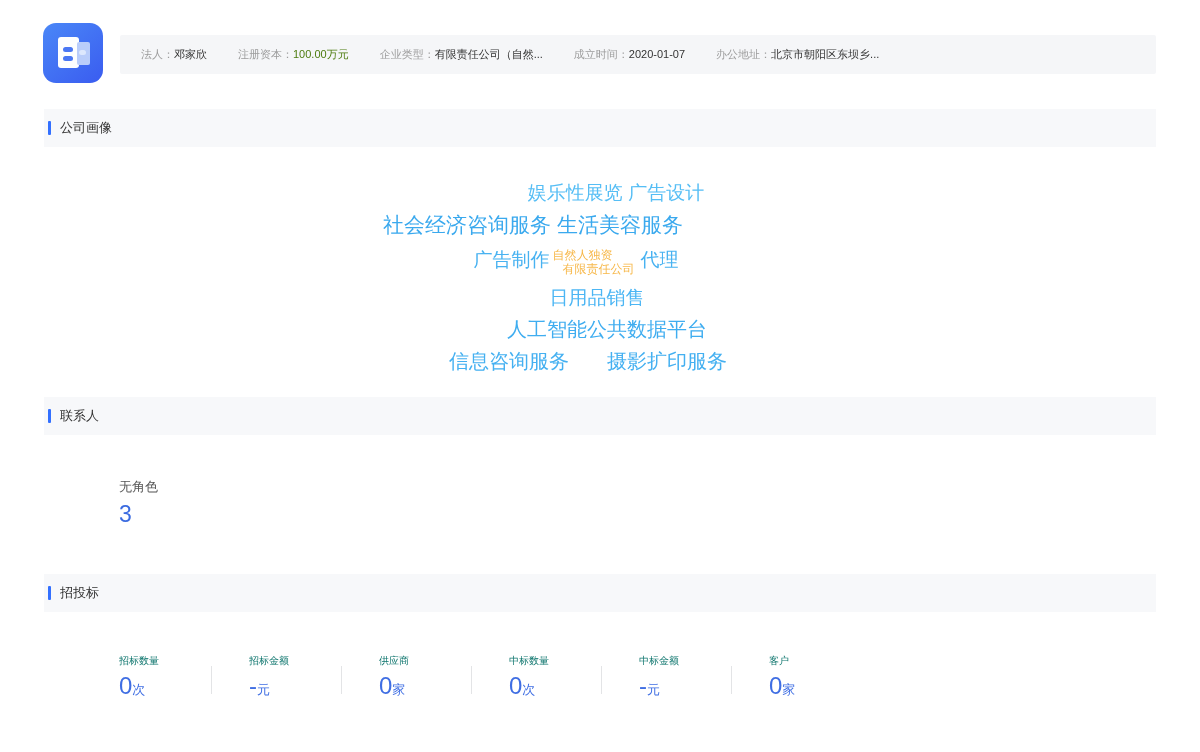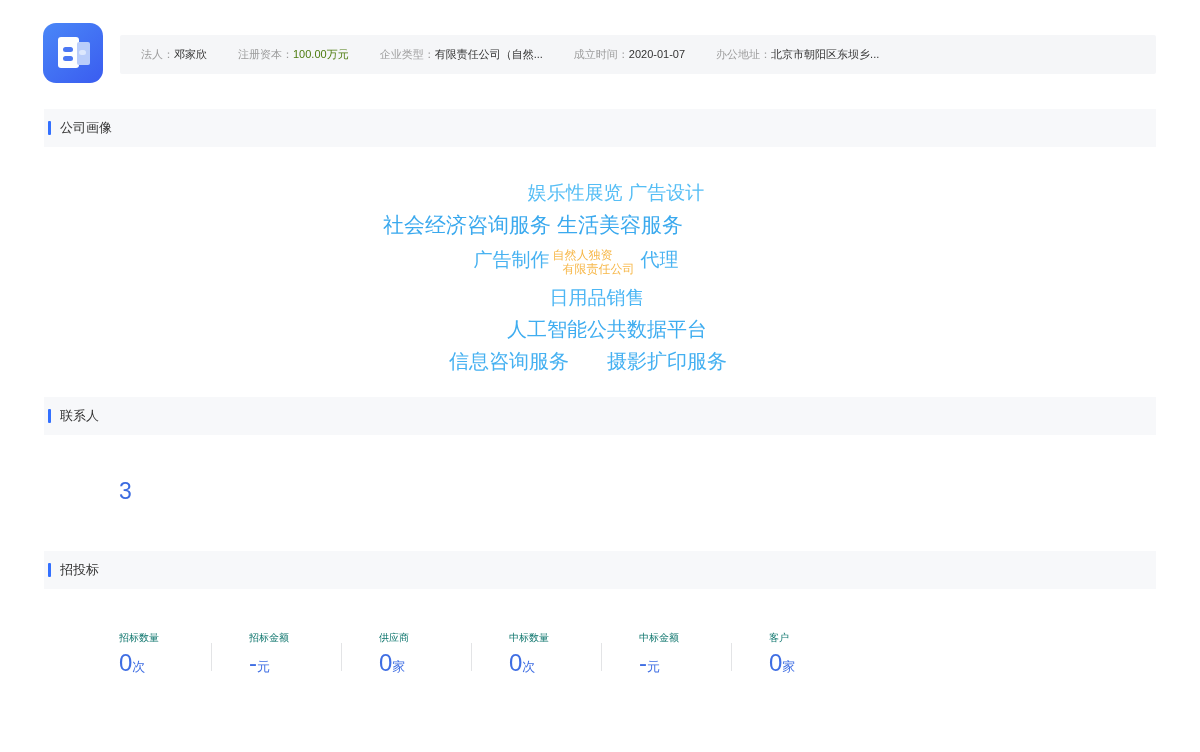--- a/index.html
+++ b/index.html
@@ -119,20 +119,21 @@
     </div>
   </div>
 </section>
 
 <section class="section m-contacts">
   <div class="sec-head">
     <span class="sec-bar"></span>
     <span class="sec-title">联系人</span>
   </div>
   <div class="contact-stat">
+    <div class="c-label">无角色</div>
     <div class="c-value">3</div>
   </div>
 </section>
 
 <section class="section m-bidding">
   <div class="sec-head">
     <span class="sec-bar"></span>
     <span class="sec-title">招投标</span>
   </div>
   <div class="stats-row">

